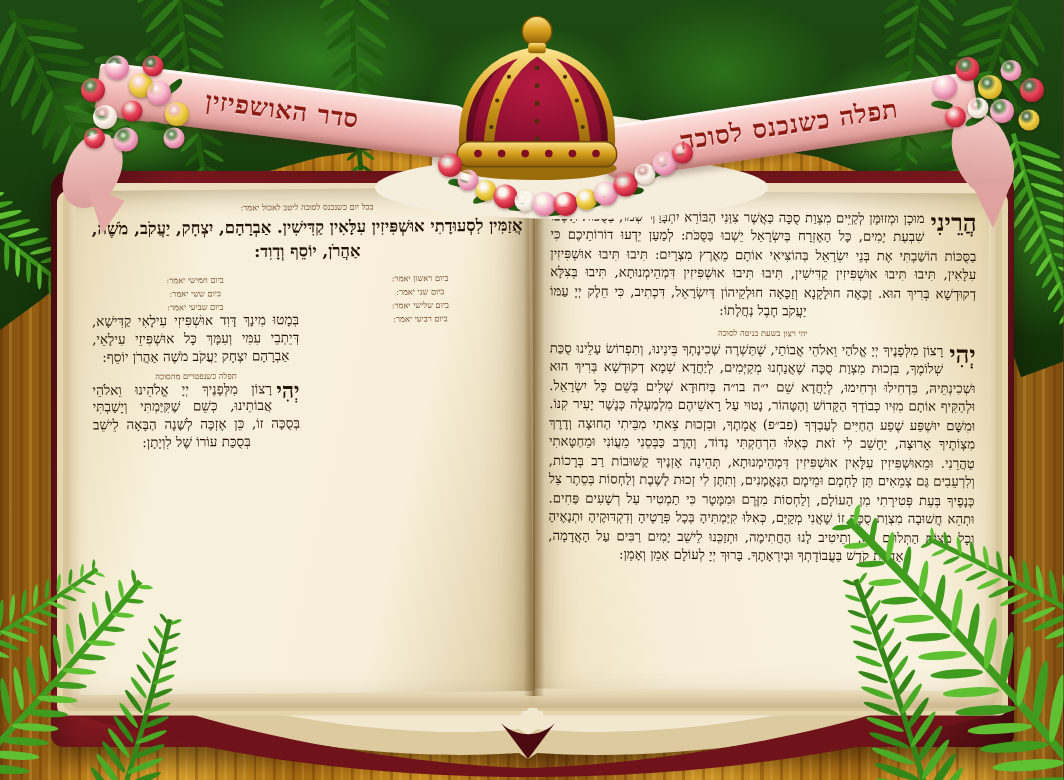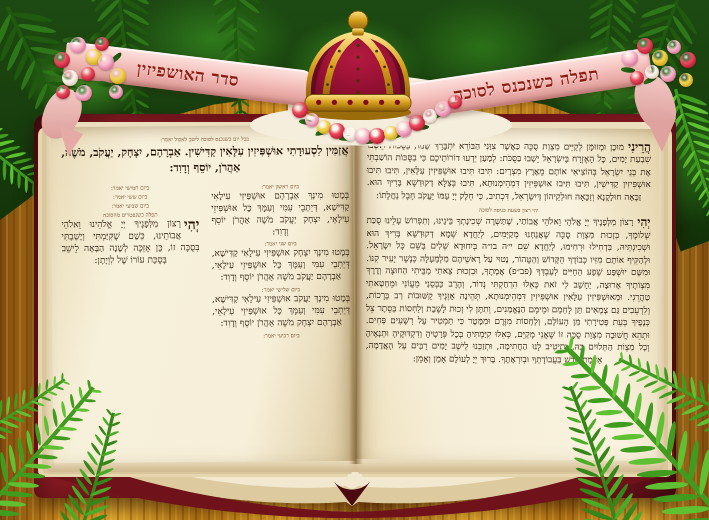--- a/index.html
+++ b/index.html
@@ -44,21 +44,21 @@
   
   .lp-text{left:62px;top:136px;width:288px;height:314px;z-index:8;transform:rotate(-.5deg);direction:rtl;color:#221204;}
   .rp-text{left:366px;top:140px;width:284px;height:312px;z-index:8;transform:rotate(.4deg);direction:rtl;color:#221204;}
   .inst{font-size:5.5px;text-align:center;color:#6d4423;margin:0 0 2px;}
   .invite{font-size:11px;font-weight:bold;text-align:center;line-height:1.45;margin:0;}
   .cols{display:flex;gap:12px;margin-top:5px;}
   .col{width:138px;}
   .dhead{font-size:5.5px;color:#6d4423;text-align:center;margin:3px 0 1px;}
   .dtext{font-size:9px;line-height:1.32;text-align:justify;text-align-last:center;margin:0 0 3px;}
   .lead{float:right;font-size:14px;font-weight:bold;line-height:.85;margin:1px 0 0 3px;}
-  .lead-big{float:right;font-size:12px;font-weight:bold;line-height:.8;margin:2px 0 0 4px;}
+  .lead-big{float:right;font-size:16px;font-weight:bold;line-height:.8;margin:2px 0 0 4px;}
   .p1,.p2{font-size:8.8px;line-height:1.42;text-align:justify;text-align-last:center;margin:0;}
   .sub{font-size:5.5px;color:#6d4423;text-align:center;margin:5px 0 2px;}
 
   
   .drape{left:288px;top:76px;width:186px;height:62px;z-index:9;border-radius:50% 50% 46% 46%;
     background:radial-gradient(ellipse at 50% 30%,#fbf5e8,#efe5cf);box-shadow:0 3px 6px rgba(90,60,30,.25);}
   .drape2{left:250px;top:104px;width:262px;height:42px;z-index:9;background:#f6eedd;border-radius:50%;}
   .rib{position:absolute;height:36px;z-index:10;display:flex;align-items:center;justify-content:center;
     background:linear-gradient(180deg,#fde4e0 0%,#f6c6c2 38%,#eaaca8 70%,#d89793 100%);
     box-shadow:inset 0 2px 0 rgba(255,255,255,.7),inset 0 -3px 4px rgba(150,80,75,.45),0 3px 5px rgba(60,30,20,.3);}
@@ -95,31 +95,29 @@
   <div class="abs page-left"></div>
   <div class="abs page-right"></div>
   <div class="abs gutter"></div>
 
   <div class="abs lp-text" dir="rtl">
     <p class="inst">בכל יום כשנכנס לסוכה ליטב לאכול יאמר:</p>
     <p class="invite">אֲזַמִּין לִסְעוּדָתִי אוּשְׁפִּיזִין עִלָּאִין קַדִּישִׁין. אַבְרָהָם, יִצְחָק, יַעֲקֹב, מֹשֶׁה, אַהֲרֹן, יוֹסֵף וְדָוִד:</p>
     <div class="cols">
       <div class="col">
         <p class="dhead">ביום ראשון יאמר:</p>
-        <p class="dtext">בְּמָטוּ מִינָךְ אַבְרָהָם אוּשְׁפִּיזִי עִילָאִי קַדִּישָׁא, דְּיֵתְבֵי עִמִּי וְעִמָּךְ כָּל אוּשְׁפִּיזֵי עִילָאֵי, יִצְחָק יַעֲקֹב מֹשֶׁה אַהֲרֹן יוֹסֵף וְדָוִד:</p>
         <p class="dhead">ביום שני יאמר:</p>
-        <p class="dtext">בְּמָטוּ מִינָךְ יִצְחָק אוּשְׁפִּיזִי עִילָאִי קַדִּישָׁא, דְּיֵתְבֵי עִמִּי וְעִמָּךְ כָּל אוּשְׁפִּיזֵי עִילָאֵי, אַבְרָהָם יַעֲקֹב מֹשֶׁה אַהֲרֹן יוֹסֵף וְדָוִד:</p>
         <p class="dhead">ביום שלישי יאמר:</p>
-        <p class="dtext">בְּמָטוּ מִינָךְ יַעֲקֹב אוּשְׁפִּיזִי עִילָאִי קַדִּישָׁא, דְּיֵתְבֵי עִמִּי וְעִמָּךְ כָּל אוּשְׁפִּיזֵי עִילָאֵי, אַבְרָהָם יִצְחָק מֹשֶׁה אַהֲרֹן יוֹסֵף וְדָוִד:</p>
         <p class="dhead">ביום רביעי יאמר:</p>
       </div>
       <div class="col">
         <p class="dhead">ביום חמישי יאמר:</p>
         <p class="dhead">ביום ששי יאמר:</p>
         <p class="dhead">ביום שביעי יאמר:</p>
+        <p class="dtext">בְּמָטוּ מִינָךְ דָּוִד אוּשְׁפִּיזִי עִילָאִי קַדִּישָׁא, דְּיֵתְבֵי עִמִּי וְעִמָּךְ כָּל אוּשְׁפִּיזֵי עִילָאֵי, אַבְרָהָם יִצְחָק יַעֲקֹב מֹשֶׁה אַהֲרֹן יוֹסֵף:</p>
         <p class="dhead">תפלה כשנפטרים מהסוכה</p>
         <p class="dtext"><span class="lead">יְהִי</span><span>רָצוֹן מִלְּפָנֶיךָ יְיָ אֱלֹהֵינוּ וֵאלֹהֵי אֲבוֹתֵינוּ, כְּשֵׁם שֶׁקִּיַּמְתִּי וְיָשַׁבְתִּי בְּסֻכָּה זוֹ, כֵּן אֶזְכֶּה לְשָׁנָה הַבָּאָה לֵישֵׁב בְּסֻכַּת עוֹרוֹ שֶׁל לִוְיָתָן:</span></p>
       </div>
     </div>
   </div>
 
   <div class="abs rp-text" dir="rtl">
     <p class="p1"><span class="lead-big">הֲרֵינִי</span><span>מוּכָן וּמְזוּמָּן לְקַיֵּים מִצְוַת סֻכָּה כַּאֲשֶׁר צִוַּנִי הַבּוֹרֵא יִתְבָּרַךְ שְׁמוֹ, בַּסֻּכּוֹת תֵּשְׁבוּ שִׁבְעַת יָמִים, כָּל הָאֶזְרָח בְּיִשְׂרָאֵל יֵשְׁבוּ בַּסֻּכֹּת: לְמַעַן יֵדְעוּ דוֹרוֹתֵיכֶם כִּי בַסֻּכּוֹת הוֹשַׁבְתִּי אֶת בְּנֵי יִשְׂרָאֵל בְּהוֹצִיאִי אוֹתָם מֵאֶרֶץ מִצְרָיִם: תִּיבוּ תִּיבוּ אוּשְׁפִּיזִין עִלָּאִין, תִּיבוּ תִּיבוּ אוּשְׁפִּיזִין קַדִּישִׁין, תִּיבוּ תִּיבוּ אוּשְׁפִּיזִין דִּמְהֵימְנוּתָא, תִּיבוּ בְּצִלָּא דְקוּדְשָׁא בְּרִיךְ הוּא. זַכָּאָה חוּלָקָנָא וְזַכָּאָה חוּלְקֵיהוֹן דְּיִשְׂרָאֵל, דִּכְתִיב, כִּי חֵלֶק יְיָ עַמּוֹ יַעֲקֹב חֶבֶל נַחֲלָתוֹ:</span></p>
     <p class="sub">יהי רצון בשעת כניסה לסוכה</p>
     <p class="p2"><span class="lead-big">יְהִי</span><span>רָצוֹן מִלְּפָנֶיךָ יְיָ אֱלֹהַי וֵאלֹהֵי אֲבוֹתַי, שֶׁתַּשְׁרֶה שְׁכִינָתְךָ בֵּינֵינוּ, וְתִפְרוֹשׂ עָלֵינוּ סֻכַּת שְׁלוֹמֶךָ, בִּזְכוּת מִצְוַת סֻכָּה שֶׁאֲנַחְנוּ מְקַיְּמִים, לְיַחֲדָא שְׁמָא דְקוּדְשָׁא בְּרִיךְ הוּא וּשְׁכִינְתֵּיהּ, בִּדְחִילוּ וּרְחִימוּ, לְיַחֲדָא שֵׁם י״ה בו״ה בְּיִחוּדָא שְׁלִים בְּשֵׁם כָּל יִשְׂרָאֵל. וּלְהַקִּיף אוֹתָם מִזִּיו כְּבוֹדְךָ הַקָּדוֹשׁ וְהַטָּהוֹר, נָטוּי עַל רָאשֵׁיהֶם מִלְמַעְלָה כְּנֶשֶׁר יָעִיר קִנּוֹ. וּמִשָּׁם יוּשְׁפַּע שֶׁפַע הַחַיִּים לְעַבְדְּךָ (פב״פ) אֲמָתֶךָ, וּבִזְכוּת צֵאתִי מִבֵּיתִי הַחוּצָה וְדֶרֶךְ מִצְוֹתֶיךָ אָרוּצָה, יֵחָשֵׁב לִי זֹאת כְּאִלּוּ הִרְחַקְתִּי נְדוֹד, וְהֶרֶב כַּבְּסֵנִי מֵעֲוֹנִי וּמֵחַטָּאתִי טַהֲרֵנִי. וּמֵאוּשְׁפִּיזִין עִלָּאִין אוּשְׁפִּיזִין דִּמְהֵימְנוּתָא, תְּהֵינָה אָזְנֶיךָ קַשּׁוּבוֹת רַב בְּרָכוֹת, וְלִרְעֵבִים גַּם צְמֵאִים תֵּן לַחְמָם וּמֵימָם הַנֶּאֱמָנִים, וְתִתֶּן לִי זְכוּת לָשֶׁבֶת וְלַחְסוֹת בְּסֵתֶר צֵל כְּנָפֶיךָ בְּעֵת פְּטִירָתִי מִן הָעוֹלָם, וְלַחְסוֹת מִזֶּרֶם וּמִמָּטָר כִּי תַמְטִיר עַל רְשָׁעִים פַּחִים. וּתְהֵא חֲשׁוּבָה מִצְוַת סֻכָּה זוֹ שֶׁאֲנִי מְקַיֵּם, כְּאִלּוּ קִיַּמְתִּיהָ בְּכָל פְּרָטֶיהָ וְדִקְדּוּקֶיהָ וּתְנָאֶיהָ וְכָל מִצְוֹת הַתְּלוּיִם בָּהּ, וְתֵיטִיב לָנוּ הַחֲתִימָה, וּתְזַכֵּנוּ לֵישֵׁב יָמִים רַבִּים עַל הָאֲדָמָה, אַדְמַת קֹדֶשׁ בַּעֲבוֹדָתְךָ וּבְיִרְאָתֶךָ. בָּרוּךְ יְיָ לְעוֹלָם אָמֵן וְאָמֵן:</span></p>

